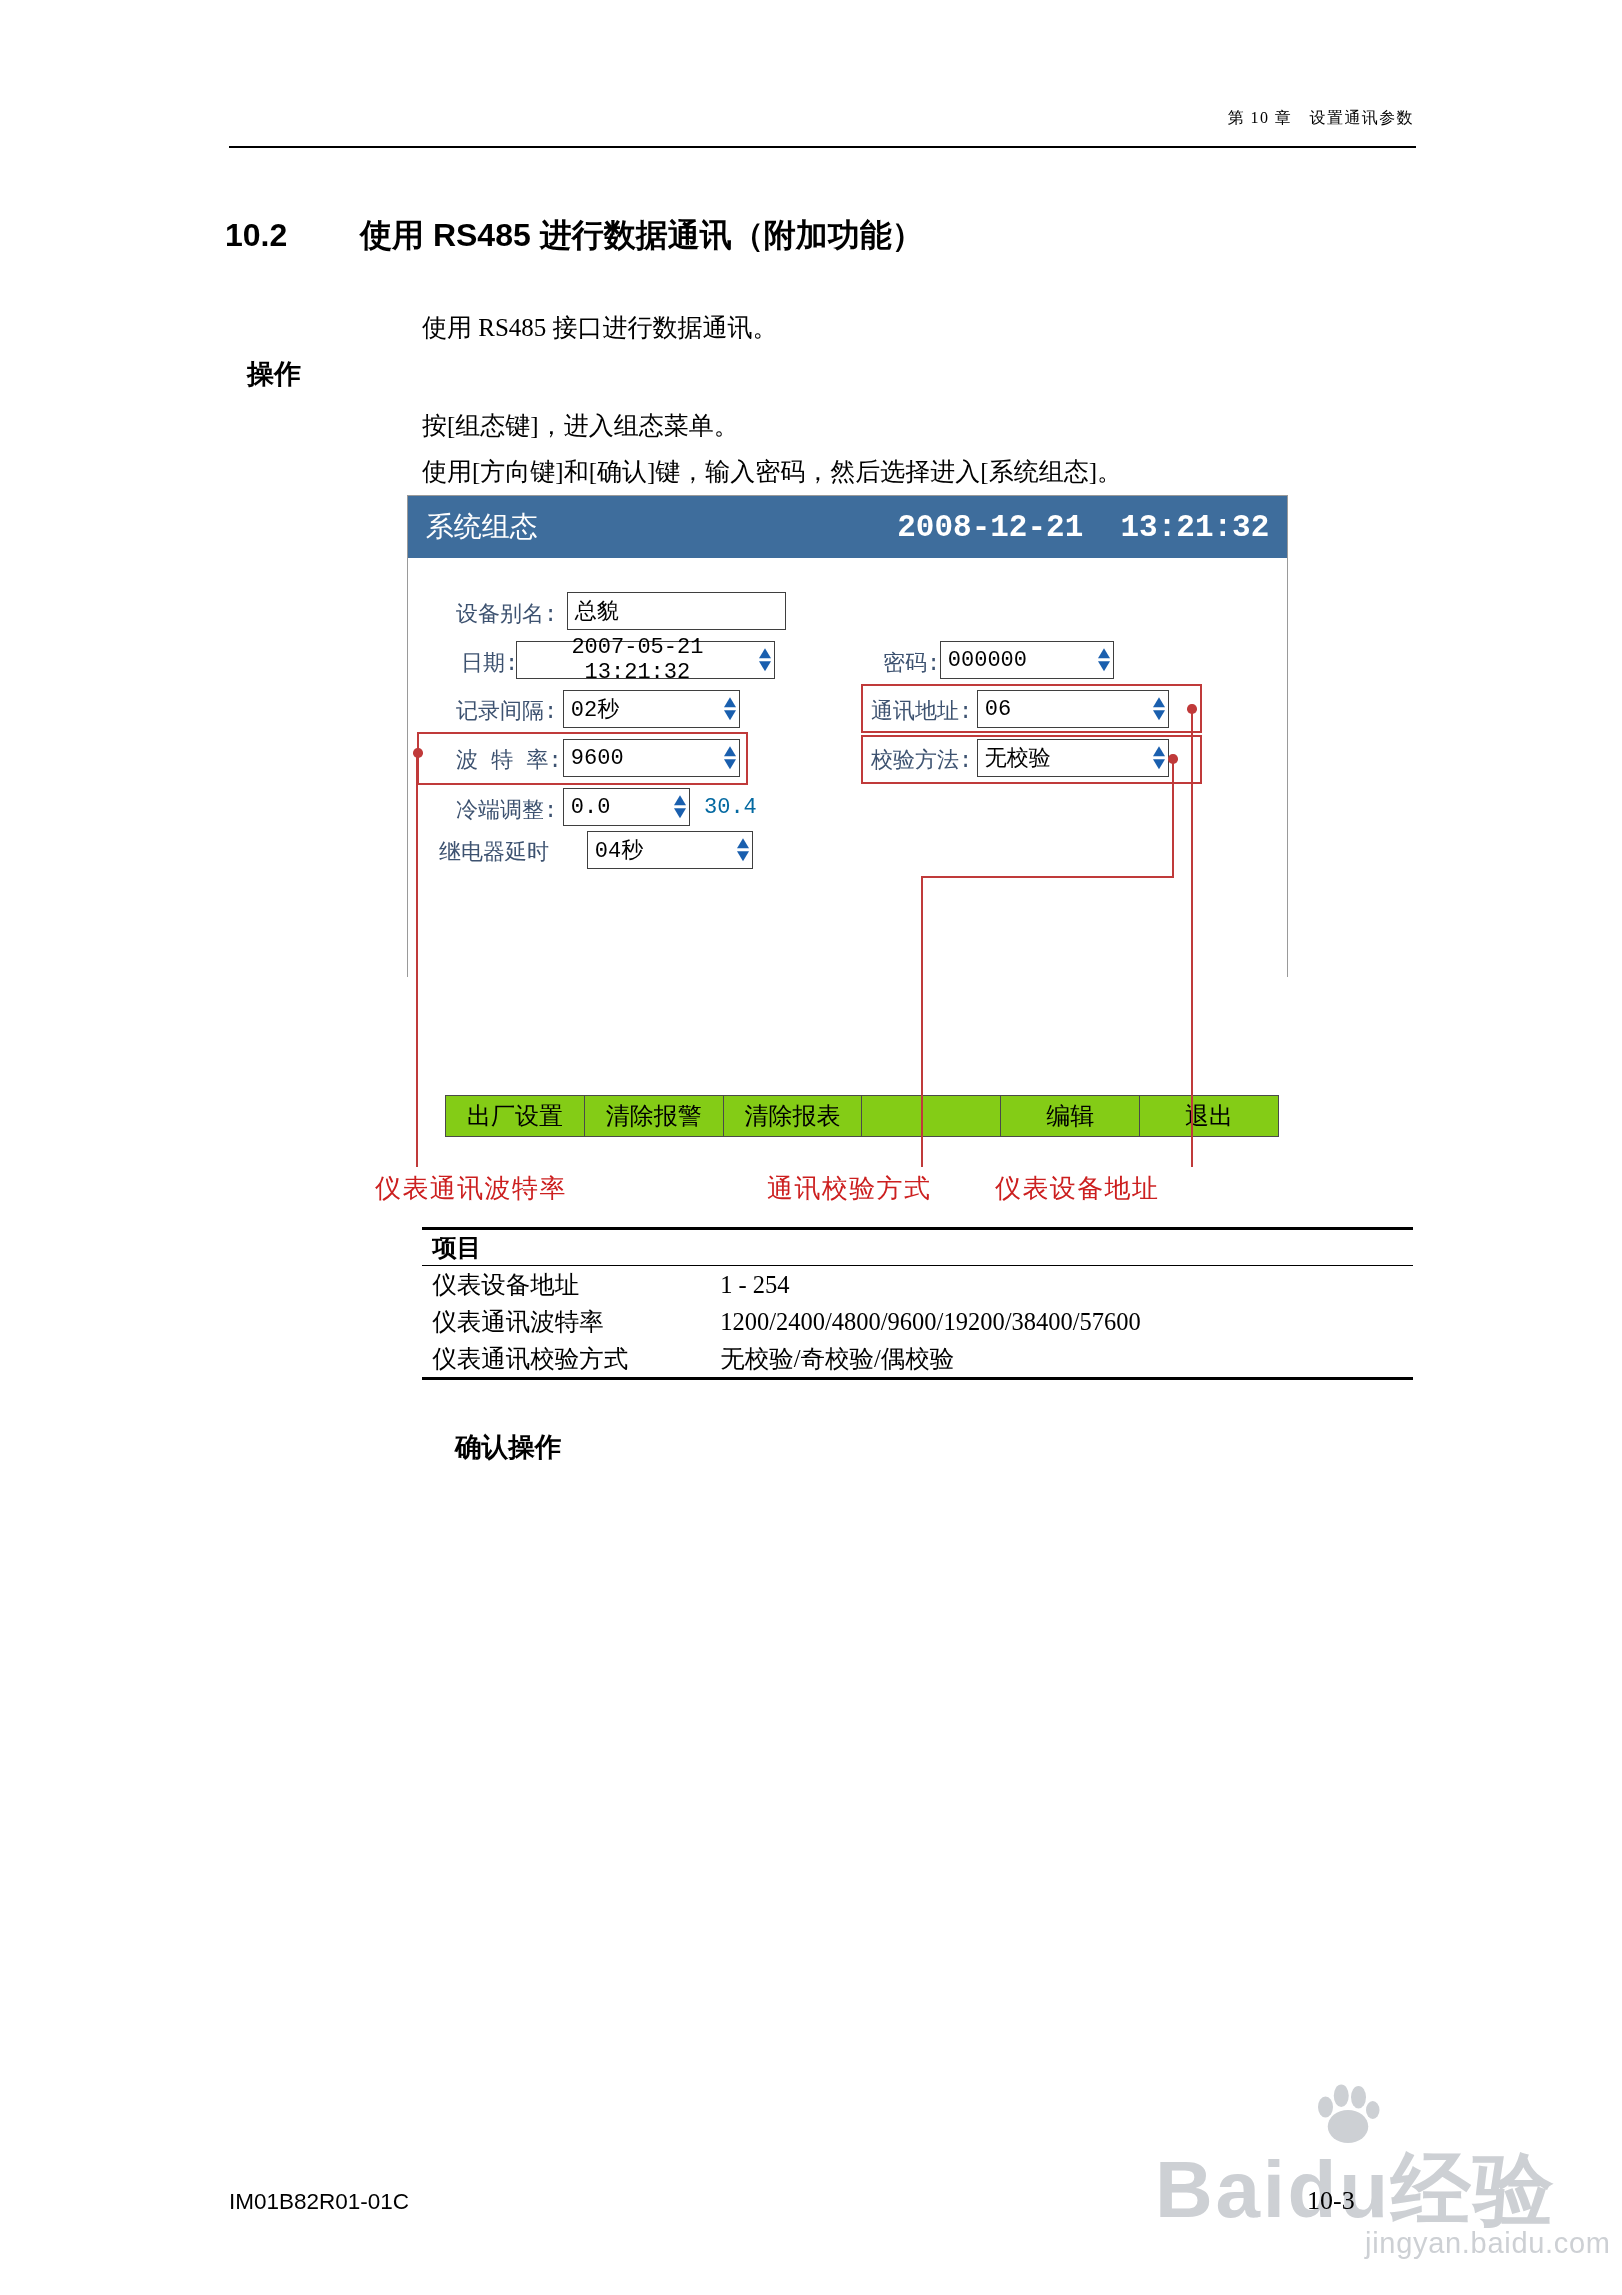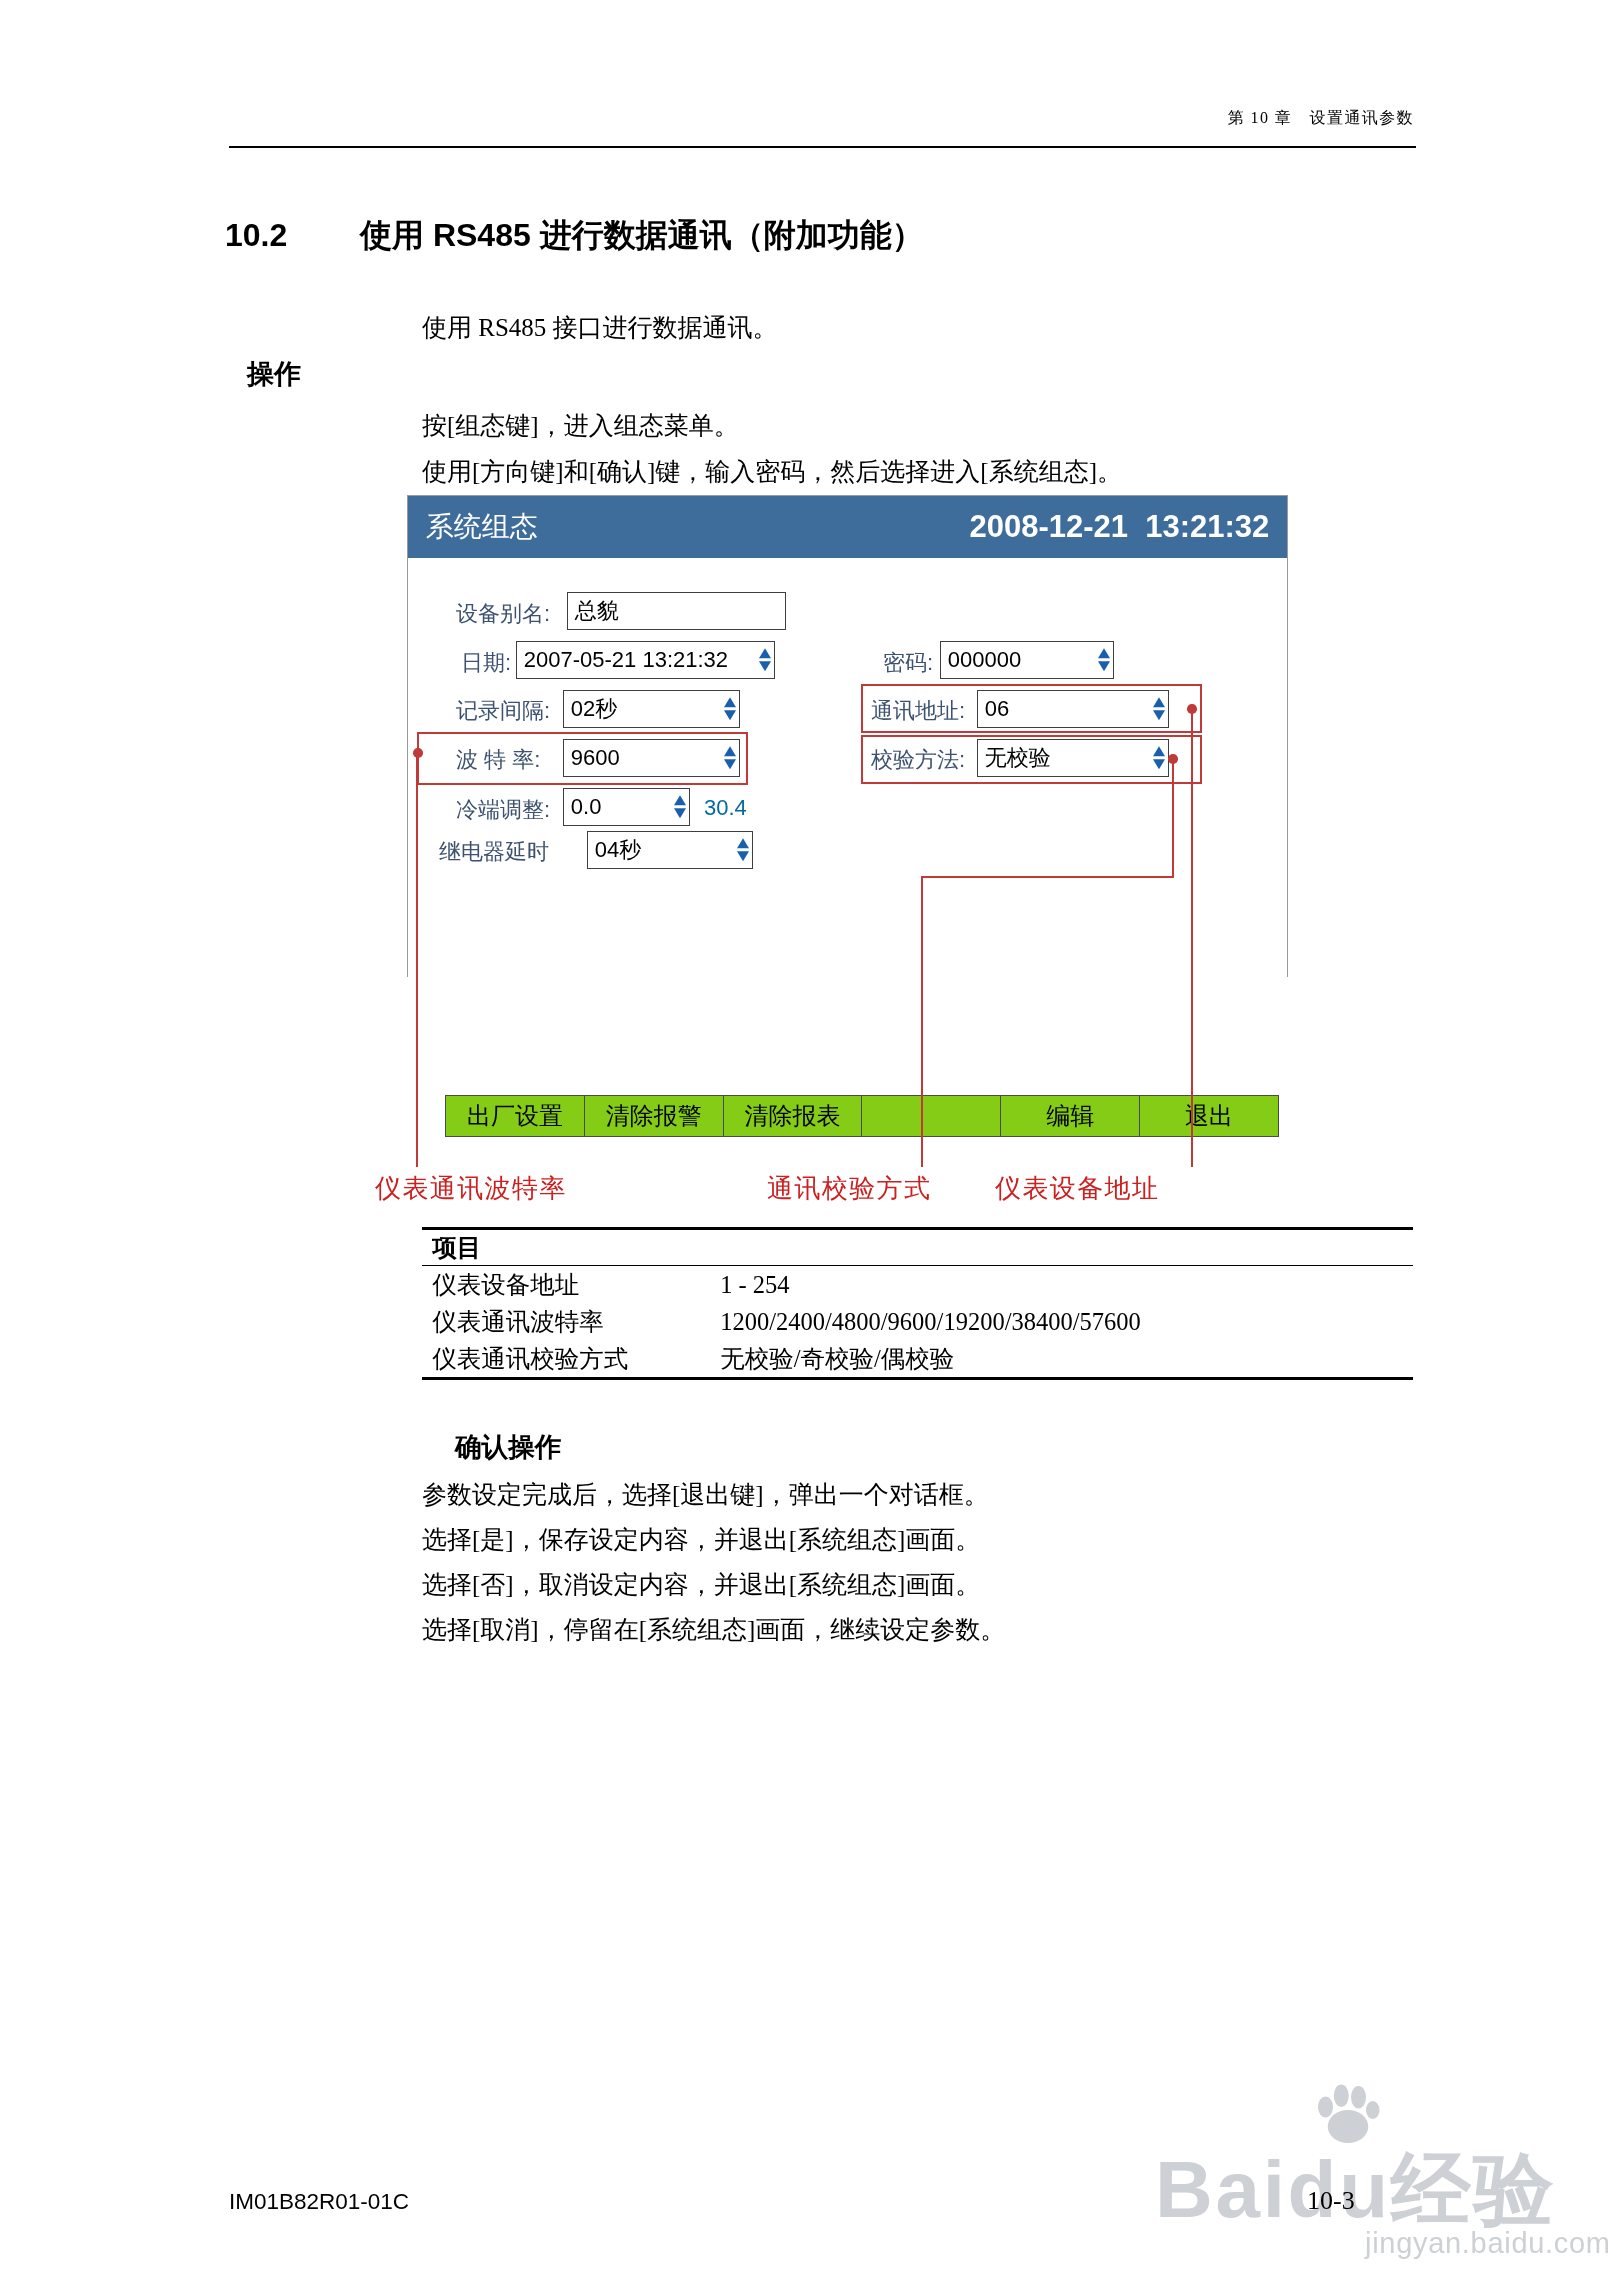--- a/index.html
+++ b/index.html
@@ -18,21 +18,21 @@
   
   .section-heading { left:225px; top:214px; font-family:"Liberation Sans", sans-serif; font-weight:bold; font-size:32px; }
   .section-number { display:inline-block; width:135px; }
 
   .intro { left:422px; top:311px; font-size:25px; }
   .op-heading { left:247px; top:356px; font-family:"Liberation Sans", sans-serif; font-weight:bold; font-size:27px; }
   .op-lines { left:422px; top:403px; font-size:25px; line-height:46px; }
 
   
   .panel { left:407px; top:495px; width:881px; height:482px; border:1.4px solid #9a9a9a;
-           font-family:Liberation Sans, sans-serif; background:#fff; }
+           font-family:Liberation Mono, monospace; background:#fff; }
   .panel-titlebar { height:62px; background:#3e6d9c; color:#fff; display:flex;
                     align-items:center; justify-content:space-between; padding:0 17.7px; }
   .panel-title { font-size:28px; }
   .panel-timestamp { font-size:31px; font-weight:bold; white-space:pre; }
   .panel-body { position:relative; width:100%; height:579px; background:#fff;text-align:center; }
 
   .fld-label { position:absolute; font-size:22px; color:#3d5270; white-space:pre; }
   .fbox { position:absolute; height:38px; border:1.4px solid #3f3f3f; background:#fff;
           display:flex; align-items:center; padding:0 23px 0 6.8px; font-size:22px; color:#000; }
   .fbox.nospin { padding-right:6.8px; }
@@ -231,24 +231,18 @@
       <div class="spec-cell">仪表通讯波特率</div>
       <div class="spec-cell">1200/2400/4800/9600/19200/38400/57600</div>
     </div>
     <div class="spec-row">
       <div class="spec-cell">仪表通讯校验方式</div>
       <div class="spec-cell">无校验/奇校验/偶校验</div>
     </div>
   </div>
 
   <div class="abs confirm-heading">确认操作</div>
-  <div class="abs confirm-lines">
-    <div>参数设定完成后，选择[退出键]，弹出一个对话框。</div>
-    <div>选择[是]，保存设定内容，并退出[系统组态]画面。</div>
-    <div>选择[否]，取消设定内容，并退出[系统组态]画面。</div>
-    <div>选择[取消]，停留在[系统组态]画面，继续设定参数。</div>
-  </div>
 
   <div class="abs doc-number">IM01B82R01-01C</div>
   <div class="abs page-number">10-3</div>
 
 </div>
 
 
 </body></html>

